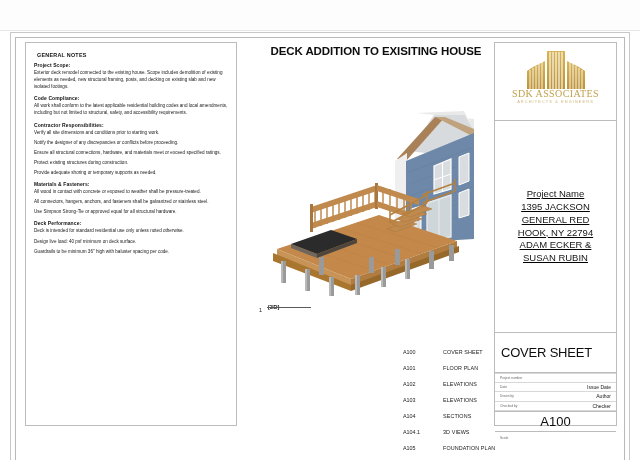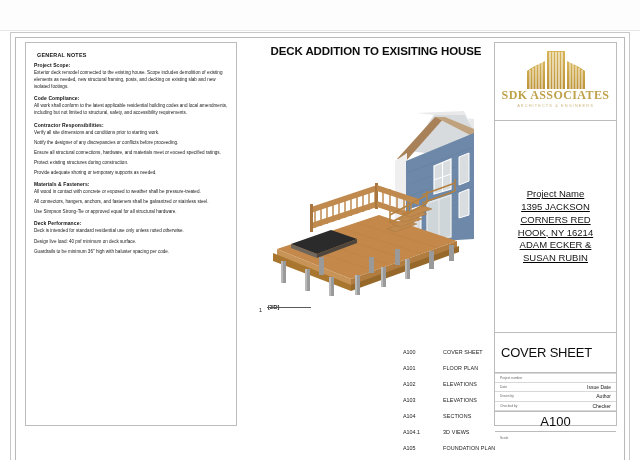--- a/index.html
+++ b/index.html
@@ -86,22 +86,22 @@
     background:#fff;
   }
   #logo-box{
     position:absolute;left:0;top:0;width:100%;height:78px;
     border-bottom:1px solid #bcbcbc;box-sizing:border-box;
     display:flex;flex-direction:column;align-items:center;justify-content:flex-start;
     padding-top:4px;
   }
   #logo-mark{width:74px;height:42px;}
   #logo-name{
-    font-size:12px;color:#bfa14a;letter-spacing:.4px;
-    margin-top:-1px;font-family:"Liberation Serif", serif;font-weight:bold;
+    font-size:10px;color:#bfa14a;letter-spacing:.4px;
+    margin-top:-1px;font-family:"Liberation Serif", serif;
   }
   #logo-sub{
     font-size:3.9px;color:#cdb77c;letter-spacing:1.1px;margin-top:0px;
   }
 
   #project-box{
     position:absolute;left:0;top:78px;width:100%;height:212px;
     border-bottom:1px solid #bcbcbc;box-sizing:border-box;
     display:flex;align-items:center;justify-content:center;text-decoration:underline;
   }
@@ -406,22 +406,22 @@
         </g>
       </svg>
       <div id="logo-name">SDK ASSOCIATES</div>
       <div id="logo-sub">ARCHITECTS &amp; ENGINEERS</div>
     </div>
 
     <div id="project-box">
       <div id="project-lines">
         <div class="pl first">Project Name</div>
         <div class="pl">1395 JACKSON</div>
-        <div class="pl">CORNERS RED</div>
-        <div class="pl">HOOK, NY 16214</div>
+        <div class="pl">GENERAL RED</div>
+        <div class="pl">HOOK, NY 22794</div>
         <div class="pl">ADAM ECKER &amp;</div>
         <div class="pl">SUSAN RUBIN</div>
       </div>
     </div>
 
     <div id="sheetname-box">
       <div id="sheet-name">COVER SHEET</div>
     </div>
 
     <div id="fields-box">

